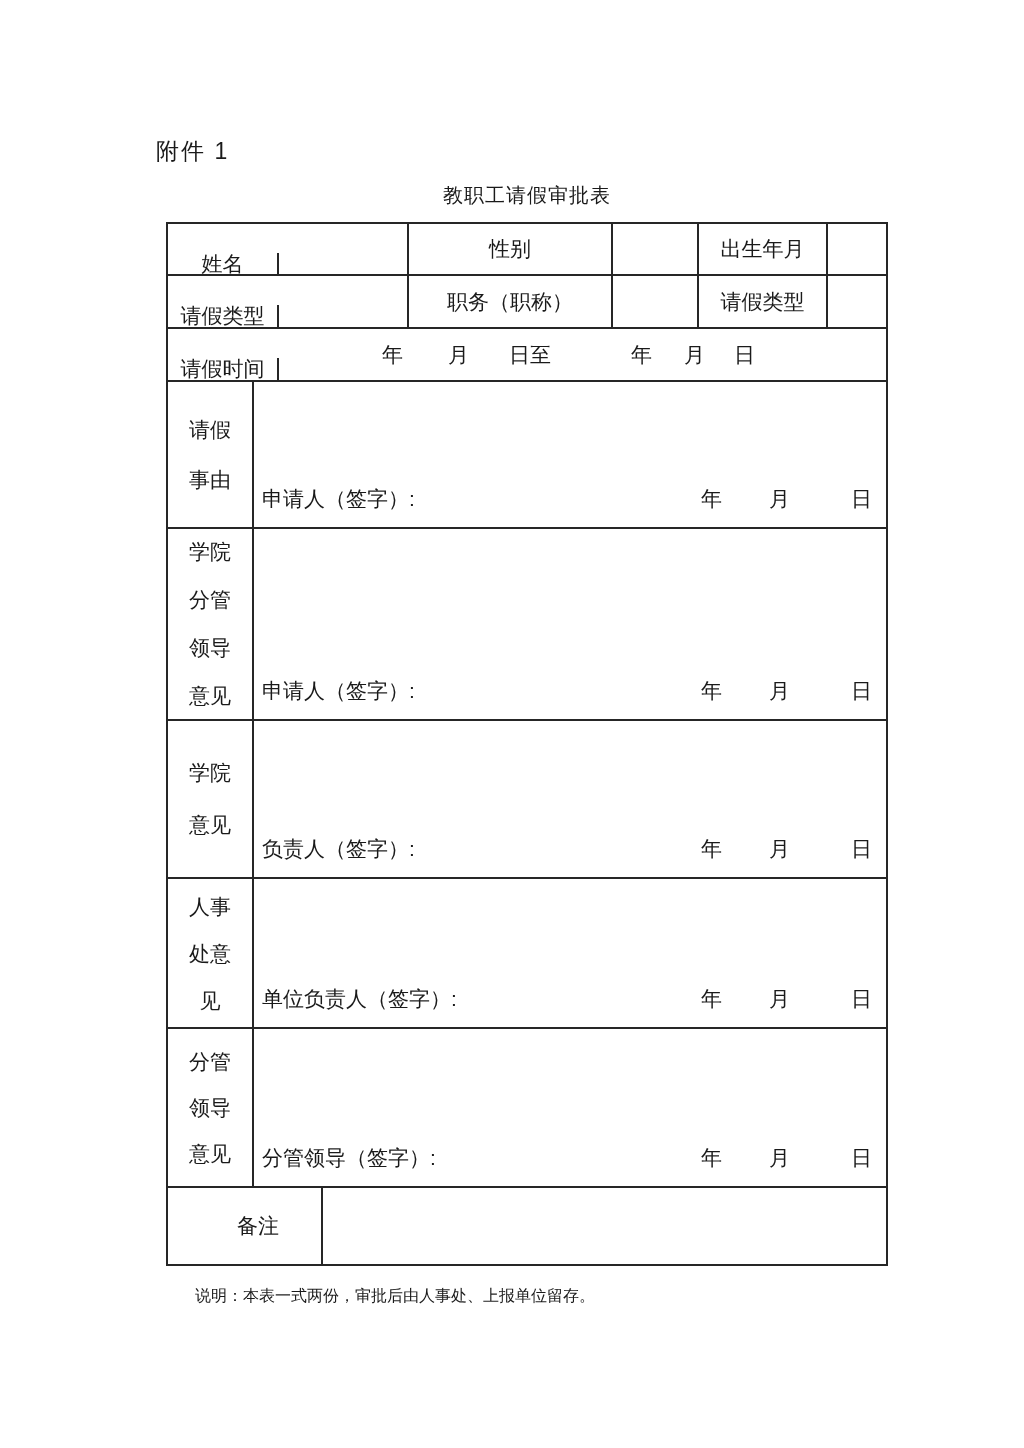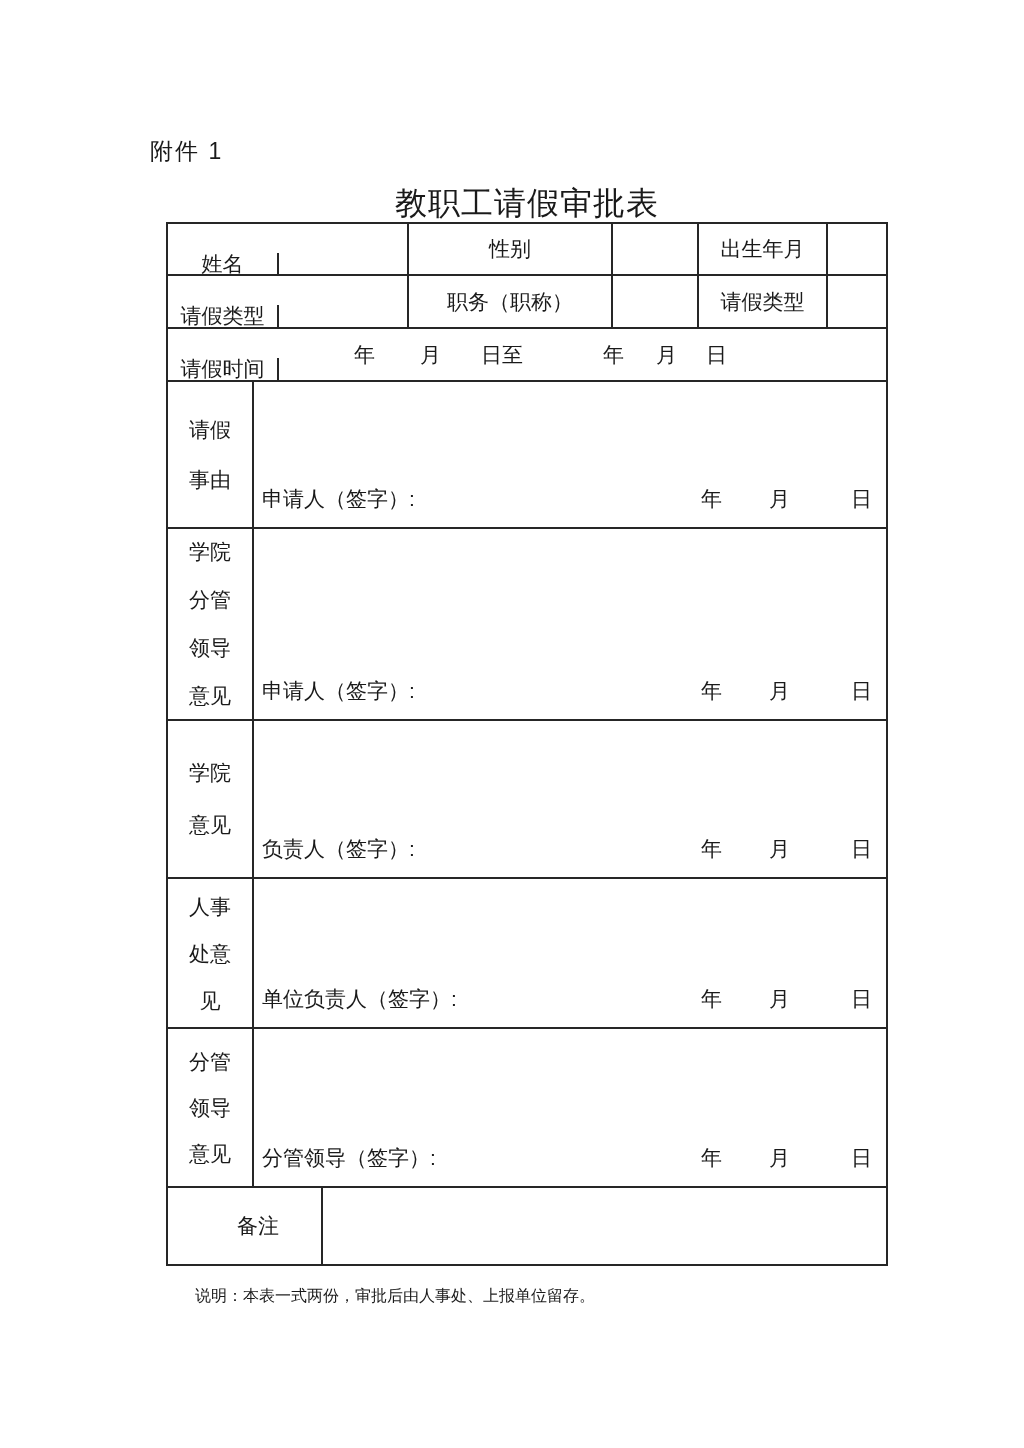--- a/index.html
+++ b/index.html
@@ -8,32 +8,32 @@
     position: relative;
     width: 1024px;
     height: 1448px;
     background: #ffffff;
     color: #1a1a1a;
     font-family: "Liberation Sans", "DejaVu Sans", sans-serif;
     overflow: hidden;
   }
   .attachment {
     position: absolute;
-    left: 150px;
+    left: 156px;
     top: 136px;
     font-size: 23px;
     letter-spacing: 2px;
   }
   .form-title {
     position: absolute;
     left: 166px;
     top: 182px;
     width: 722px;
     text-align: center;
-    font-size: 32px;
+    font-size: 20px;
     font-weight: 500;
     letter-spacing: 1px;
   }
   .form-table {
     position: absolute;
     left: 166px;
     top: 222px;
     width: 722px;
     height: 1044px;
     border: 2px solid #262626;
@@ -46,21 +46,21 @@
     flex-direction: row;
     border-bottom: 2px solid #262626;
     flex: 0 0 auto;
   }
   .row.last-row { border-bottom: none; flex: 1 1 auto; }
   .cell { border-right: 2px solid #262626; display: flex; align-items: center; justify-content: center; }
   .cell.last { border-right: none; }
   
   .r1 { height: 52px; }
   .r2 { height: 53px; }
-  .r3 { height: 53px; }
+  .r3 { height: 53px; gap: 28px; }
   .w-c1 { width: 111px; margin-top: 29px; }
   .w-c2 { width: 130px; }
   .w-c3 { width: 204px; }
   .w-c4 { width: 86px; }
   .w-c5 { width: 129px; }
   .w-c6 { flex: 1 1 auto; }
   
   .time-cell {
     flex: 1 1 auto;
     display: flex;

